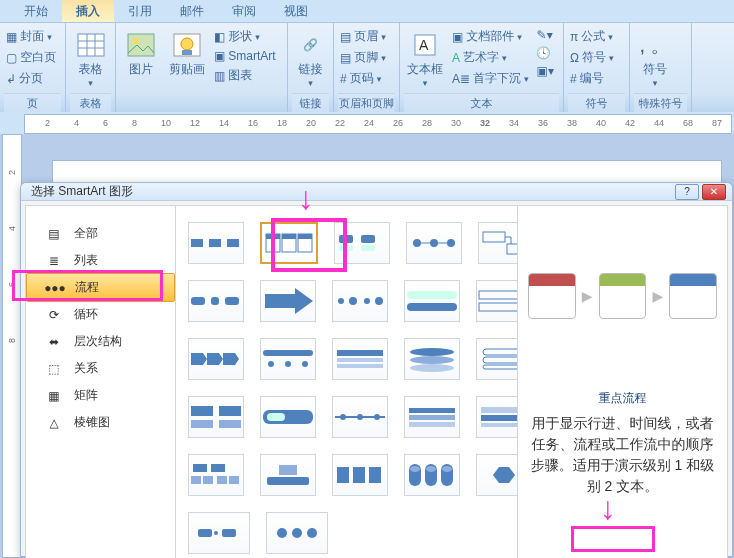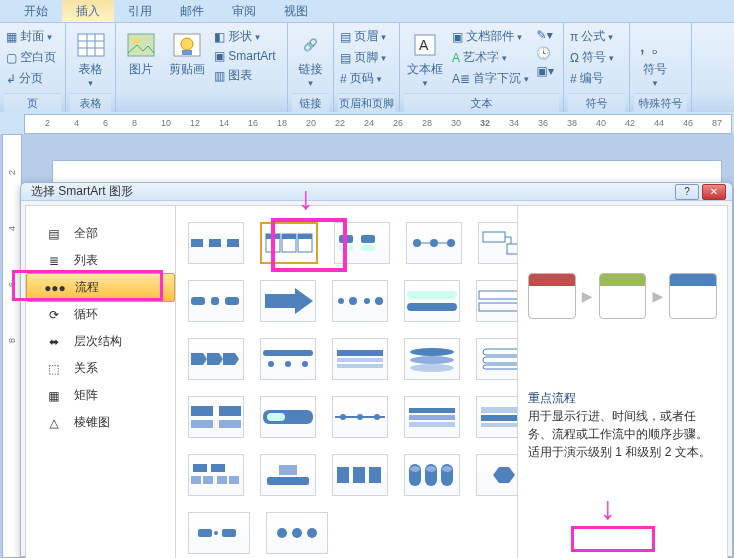--- a/index.html
+++ b/index.html
@@ -1,39 +1,39 @@
 <!DOCTYPE html>
 <html><head>
 <meta charset="utf-8">
 <style>
   * { margin: 0; padding: 0; box-sizing: border-box; }
   body { font-family: "Microsoft YaHei", SimSun, sans-serif; font-size: 12px; background: #cde3f7; width: 734px; height: 558px; overflow: hidden; position: relative; }
 
   .tabs { display: flex; height: 22px; background: #cde3f7; padding-left: 10px; }
   .tab { padding: 3px 14px 0; color: #3f6a9c; cursor: pointer; }
-  .tab.active { background: linear-gradient(#f8e2a4,#fdf3c7); border-radius: 3px 3px 0 0; color: #3f6a9c; }
+  .tab.active { background: linear-gradient(#f8e2a4,#fdf3c7); border-radius: 3px 3px 0 0; color: #3f6a9c; font-weight: bold; }
 
   .ribbon { height: 90px; background: linear-gradient(#e8f1fb,#d3e5f7 80%,#bcd6ef); border-top: 1px solid #a9c6e8; display: flex; }
   .group { border-right: 1px solid #a9c6e8; display: flex; flex-direction: column; justify-content: space-between; padding: 2px 4px 0; }
   .group-body { display: flex; gap: 4px; align-items: flex-start; flex: 1; }
   .group-label { text-align: center; font-size: 11px; color: #3f6a9c; padding: 2px 0 1px; background: linear-gradient(#d8e8f9,#cde0f5); border-top: 1px solid #bcd6ef; }
   .btn-lg { display: flex; flex-direction: column; align-items: center; justify-content: center; width: 42px; text-align: center; color: #3f6a9c; padding-top: 4px; cursor: pointer; }
   .btn-lg .ic { width: 32px; height: 32px; display: flex; align-items: center; justify-content: center; }
   .btn-sm { display: flex; align-items: center; gap: 3px; color: #3f6a9c; padding: 1px 2px; cursor: pointer; }
   .stack { display: flex; flex-direction: column; gap: 2px; padding-top: 2px; }
   .dd { font-size: 9px; color: #3f6a9c; }
 
   .hruler { height: 20px; background: #fff; border: 1px solid #9db8d8; margin: 2px 2px 0 24px; position: relative; overflow: hidden; font-size: 9px; color: #777; }
   .hruler span { position: absolute; top: 3px; }
   .doc-bg { position: absolute; left: 0; top: 134px; right: 0; bottom: 0; background: #b7cdea; }
   .vruler { position: absolute; left: 2px; top: 134px; width: 20px; bottom: 0; background: #fff; border: 1px solid #9db8d8; font-size: 9px; color: #777; }
   .vruler span { position: absolute; left: 4px; transform: rotate(-90deg); transform-origin: left top; }
   .page { position: absolute; left: 52px; top: 160px; width: 670px; height: 400px; background: #fff; border: 1px solid #9db8d8; }
 
-  .dialog { position: absolute; left: 20px; top: 182px; width: 713px; height: 375px; background: #f3f3f3; border: 1px solid #9db8d8; border-radius: 6px 6px 0 0; box-shadow: 0 2px 8px rgba(0,0,0,.25); display: flex; flex-direction: column; }
+  .dialog { position: absolute; left: 20px; top: 182px; width: 713px; height: 375px; background: #f3f3f3; border: 1px solid #9db8d8; border-radius: 6px 6px 0 0; box-shadow: 0 2px 8px rgba(0,0,0,.25); display: flex; flex-direction: column; text-align: center; }
   .dlg-title { height: 26px; background: linear-gradient(#eaf3fc,#d4e6f8); border-bottom: 1px solid #b8cde6; display: flex; align-items: center; padding: 0 6px 0 10px; font-size: 12px; color: #333; border-radius: 6px 6px 0 0; }
   .dlg-title .spacer { flex: 1; }
   .winbtn { width: 24px; height: 16px; border: 1px solid #7a9cc5; border-radius: 2px; margin-left: 3px; display: flex; align-items: center; justify-content: center; font-size: 10px; background: linear-gradient(#eaf3fc,#cfe3f7); cursor: pointer; }
   .winbtn.close { background: linear-gradient(#e88,#c33); color: #fff; border-color: #a33; }
 
   .dlg-body { flex: 1; display: flex; background: #fff; border: 1px solid #cfd6de; margin: 4px 4px 2px; }
   .dlg-side { width: 150px; border-right: 1px solid #cfd6de; padding: 14px 0; }
   .cat { display: flex; align-items: center; gap: 10px; padding: 5px 6px 5px 18px; color: #333; cursor: pointer; }
   .cat .cic { width: 20px; height: 14px; display: flex; align-items: center; justify-content: center; }
   .cat.active { background: linear-gradient(#ffe69a,#ffbf3f); border: 1px solid #e0a030; border-radius: 2px; margin: -1px 0; }
@@ -48,21 +48,21 @@
 
   .dlg-preview { width: 210px; border-left: 1px solid #cfd6de; padding: 20px 10px 10px; }
   .pv-box { height: 140px; display: flex; align-items: center; justify-content: center; gap: 6px; }
   .pv-card { width: 54px; height: 46px; border: 1px solid #bbb; border-radius: 4px; background: #fff; position: relative; }
   .pv-card::before { content: ""; position: absolute; left: 0; right: 0; top: 0; height: 12px; border-radius: 3px 3px 0 0; }
   .pv-card.red::before { background: #c0504d; }
   .pv-card.green::before { background: #9bbb59; }
   .pv-card.blue::before { background: #4f81bd; }
   .pv-arrow { color: #bbb; font-size: 14px; }
   .pv-title { color: #1f497d; font-size: 12px; margin-top: 24px; }
-  .pv-desc { color: #333; font-size: 12px; line-height: 1.5; }
+  .pv-desc { color: #333; font-size: 14px; margin-top: 6px; line-height: 1.5; }
   .ok-hi { position: absolute; border: 3px solid #ff2fc9; pointer-events: none; }
 
   
   svg { display: block; }
 </style>
 </head>
 <body>
 
 <div class="tabs">
   <div class="tab">开始</div>
@@ -282,21 +282,21 @@
     <span style="left: 368px;">26</span>
     <span style="left: 397px;">28</span>
     <span style="left: 426px;">30</span>
     <span style="left: 455px; font-weight: bold;">32</span>
     <span style="left: 484px;">34</span>
     <span style="left: 513px;">36</span>
     <span style="left: 542px;">38</span>
     <span style="left: 571px;">40</span>
     <span style="left: 600px;">42</span>
     <span style="left: 629px;">44</span>
-    <span style="left: 658px;">46</span>
+    <span style="left: 658px;">68</span>
     <span style="left: 687px;">87</span>
   </div>
 <div class="doc-bg"></div>
 <div class="vruler" id="vruler">
     <span style="top: 40px;">2</span>
     <span style="top: 96px;">4</span>
     <span style="top: 152px;">6</span>
     <span style="top: 208px;">8</span>
   </div>
 <div class="page"></div>

